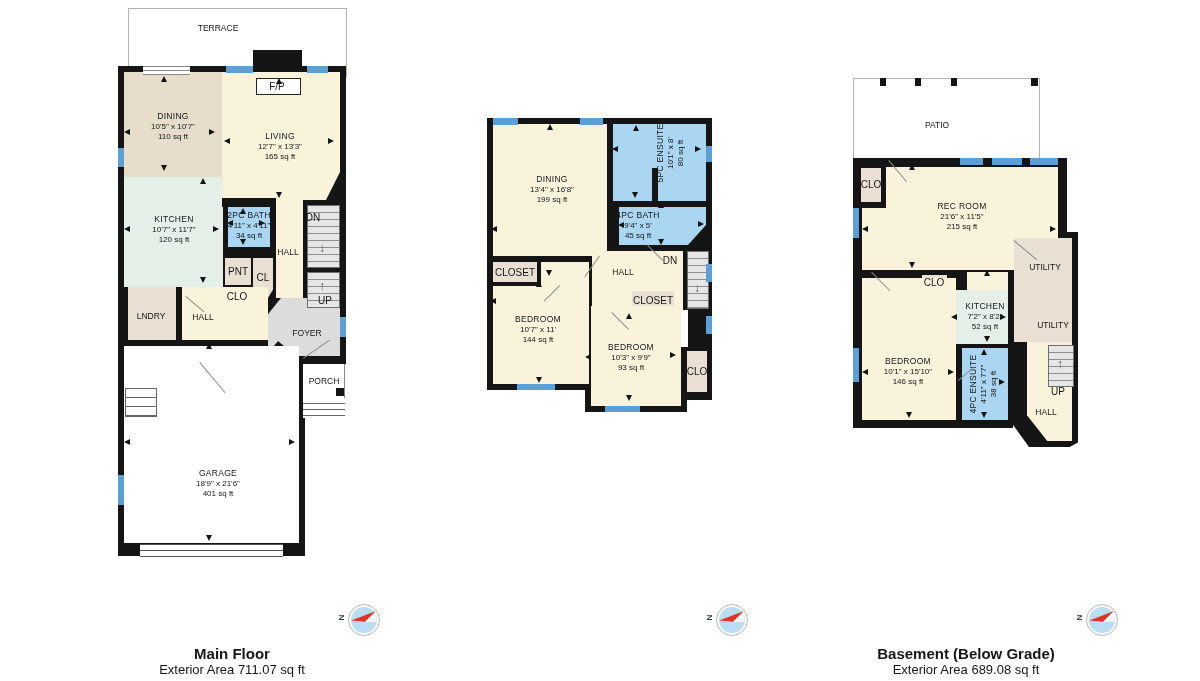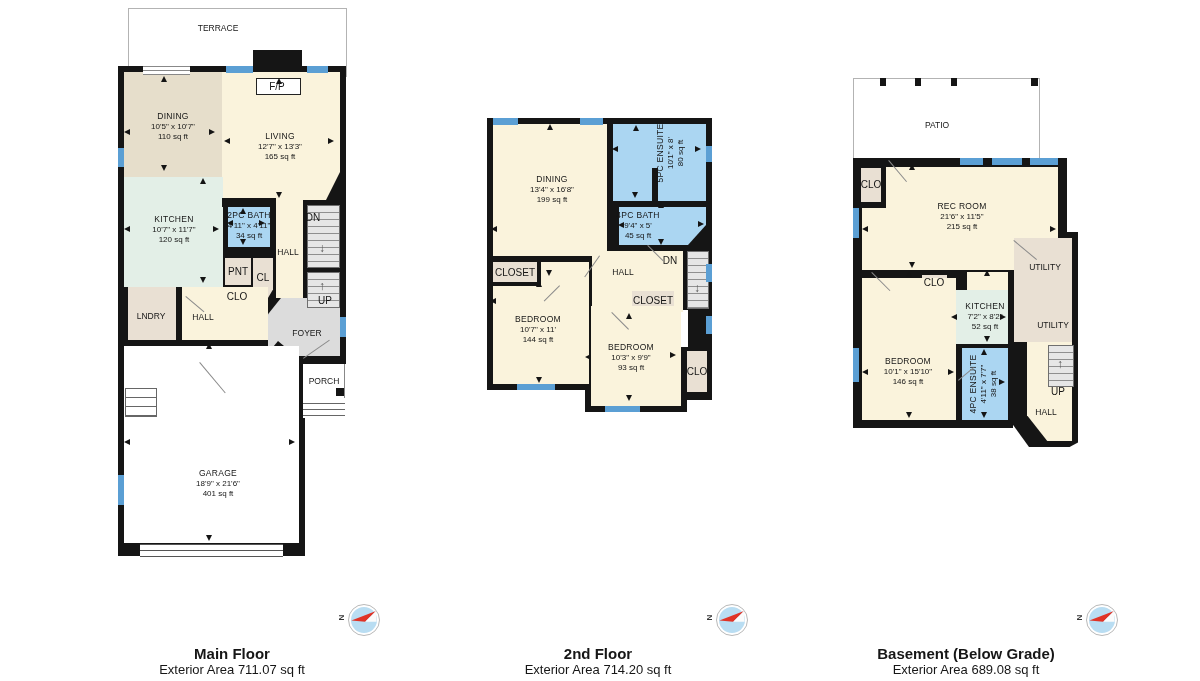--- a/index.html
+++ b/index.html
@@ -265,24 +265,20 @@
   <div class="compass" style="left:1086px;top:604px;">
     <div class="compass-inner"></div>
     <div class="needle-red"></div>
     <div class="needle-white"></div>
     <span class="north">N</span>
   </div>
 
   <div class="caption" style="left:82px;top:645px;">
     <div class="t">Main Floor</div>
     <div class="s">Exterior Area 711.07 sq ft</div>
-  </div>
-  <div class="caption" style="left:448px;top:645px;">
-    <div class="t">2nd Floor</div>
-    <div class="s">Exterior Area 714.20 sq ft</div>
   </div>
   <div class="caption" style="left:816px;top:645px;">
     <div class="t">Basement (Below Grade)</div>
     <div class="s">Exterior Area 689.08 sq ft</div>
   </div>
 
 <div class="arr au" style="left: 161px; top: 76px;"></div>
     <div class="arr al" style="left: 124px; top: 129px;"></div>
     <div class="arr ar" style="left: 209px; top: 129px;"></div>
     <div class="arr ad" style="left: 161px; top: 165px;"></div>

